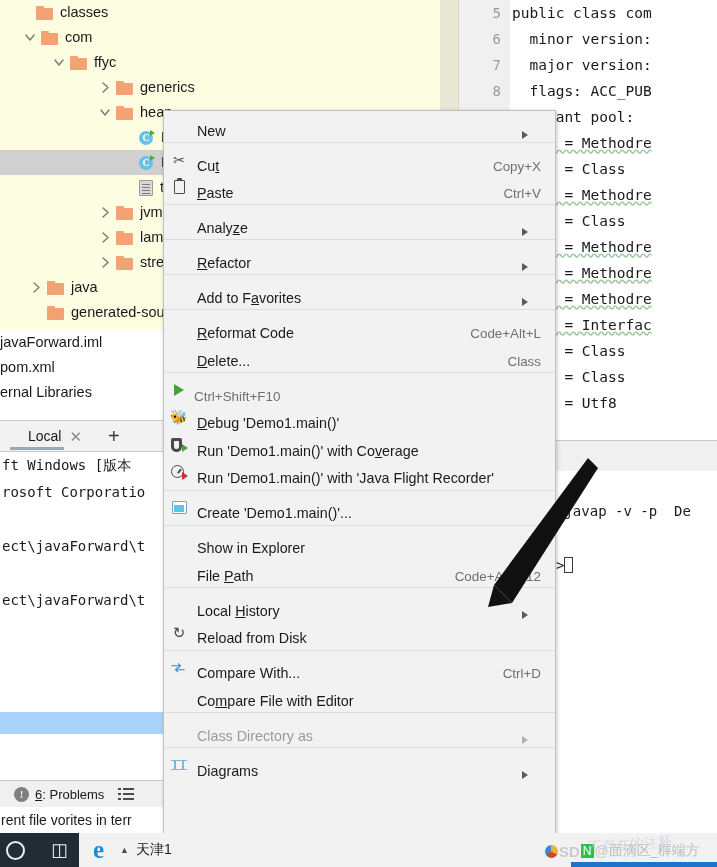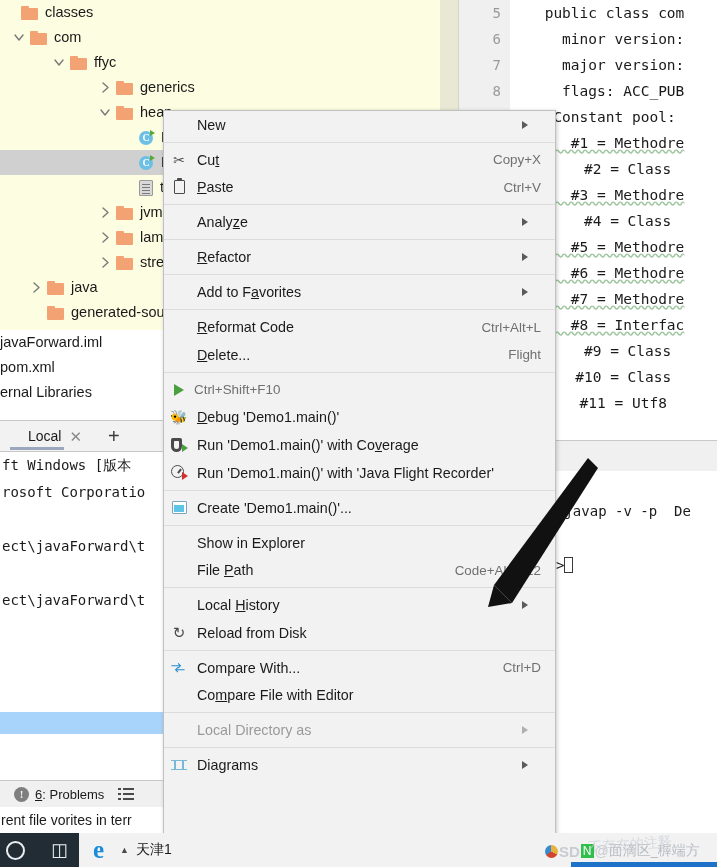--- a/index.html
+++ b/index.html
@@ -192,21 +192,21 @@
     background: #f0f0f0; border-left: 1px solid #d4d4c0;
     font-family: "DejaVu Sans Mono", "Liberation Mono", monospace;
     font-size: 14px; color: #999999; text-align: right;
   }
   #gutter .gl { height: 26px; line-height: 26px; padding-right: 9px; }
   #code {
     position: absolute; left: 72px; top: 0; right: 0; height: 440px;
     font-family: "DejaVu Sans Mono", "Liberation Mono", monospace;
     font-size: 14.5px; color: #1a1a1a; white-space: pre; overflow: hidden;
   }
-  #code .cl { height: 26px; line-height: 26px; text-align: center; }
+  #code .cl { height: 26px; line-height: 26px; }
   #code .und { text-decoration: underline; text-decoration-style: wavy;
                text-decoration-color: #9fc79f; }
 
   #editor-sep {
     position: absolute; left: 440px; top: 440px; width: 277px; height: 1px;
     background: #c8c8c8;
   }
   #editor-bottom {
     position: absolute; left: 440px; top: 441px; width: 277px; height: 30px;
     background: #f0f0f0;
@@ -234,21 +234,21 @@
     position: absolute; left: 163px; top: 110px;
     width: 393px; height: 757px;
     background: #f2f2f2;
     border: 1px solid #c0c0c0;
     box-shadow: 1px 1px 4px rgba(0,0,0,0.22);
     overflow: hidden;
     font-size: 14.3px;
   }
   .mi {
     position: relative; height: 27.6px;
-    display: flex; align-items: center;
+    display: flex; align-items: flex-end;
     padding-left: 0; color: #1a1a1a;
     white-space: nowrap;
   }
   .mi.sel { background: #1e72c8; color: #ffffff; }
   .mi.dis { color: #9a9a9a; }
   .mi-icon {
     width: 30px; flex: 0 0 auto; height: 100%;
     display: flex; align-items: center; justify-content: center;
   }
   .mi-label { flex: 1 1 auto; padding-left: 3px; }
@@ -389,26 +389,26 @@
     background: #1e72c8;
   }
 </style>
 </head>
 <body>
 
 <div id="root">
 
   <div id="project-tree">
     <div id="tree-rows">
-        <div class="tree-row" style="padding-left:3px">
+        <div class="tree-row" style="padding-left:18px">
           <span class="tw"></span>
           <span class="folder-ico"></span>
           <span class="tree-label">classes</span>
         </div>
-        <div class="tree-row" style="padding-left:12px">
+        <div class="tree-row" style="padding-left:23px">
           <span class="tw">
             <svg width="11" height="11" viewBox="0 0 11 11">
               <path d="M1,3 L5,8 L9,3" fill="none" stroke="#7a7a7a" stroke-width="1.4" stroke-linecap="round" stroke-linejoin="round"></path>
             </svg>
           </span>
           <span class="folder-ico"></span>
           <span class="tree-label">com</span>
         </div>
         <div class="tree-row" style="padding-left:52px">
           <span class="tw">
@@ -591,26 +591,26 @@
       <div class="msep"></div>
       <div class="mi">
         <span class="mi-icon"></span>
         <span class="mi-label">Add to F<span class="mn">a</span>vorites</span>
         <span class="mi-arrow"></span>
       </div>
       <div class="msep"></div>
       <div class="mi">
         <span class="mi-icon"></span>
         <span class="mi-label"><span class="mn">R</span>eformat Code</span>
-        <span class="mi-accel">Ctrl+Alt+L</span>
+        <span class="mi-accel">Code+Alt+L</span>
       </div>
       <div class="mi">
         <span class="mi-icon"></span>
         <span class="mi-label"><span class="mn">D</span>elete...</span>
-        <span class="mi-accel">Flight</span>
+        <span class="mi-accel">Class</span>
       </div>
       <div class="msep"></div>
       <div class="mi">
         <span class="mi-icon">
           <span class="ic ic-play"></span>
         </span>
         <span class="mi-accel">Ctrl+Shift+F10</span>
       </div>
       <div class="mi">
         <span class="mi-icon">
@@ -674,21 +674,21 @@
         <span class="mi-label">Compare With...</span>
         <span class="mi-accel">Ctrl+D</span>
       </div>
       <div class="mi">
         <span class="mi-icon"></span>
         <span class="mi-label">Co<span class="mn">m</span>pare File with Editor</span>
       </div>
       <div class="msep"></div>
       <div class="mi dis">
         <span class="mi-icon"></span>
-        <span class="mi-label">Local Directory as</span>
+        <span class="mi-label">Class Directory as</span>
         <span class="mi-arrow"></span>
       </div>
       <div class="msep"></div>
       <div class="mi">
         <span class="mi-icon">
           <span class="ic ic-diagram"></span>
         </span>
         <span class="mi-label">Diagrams</span>
         <span class="mi-arrow"></span>
       </div>

